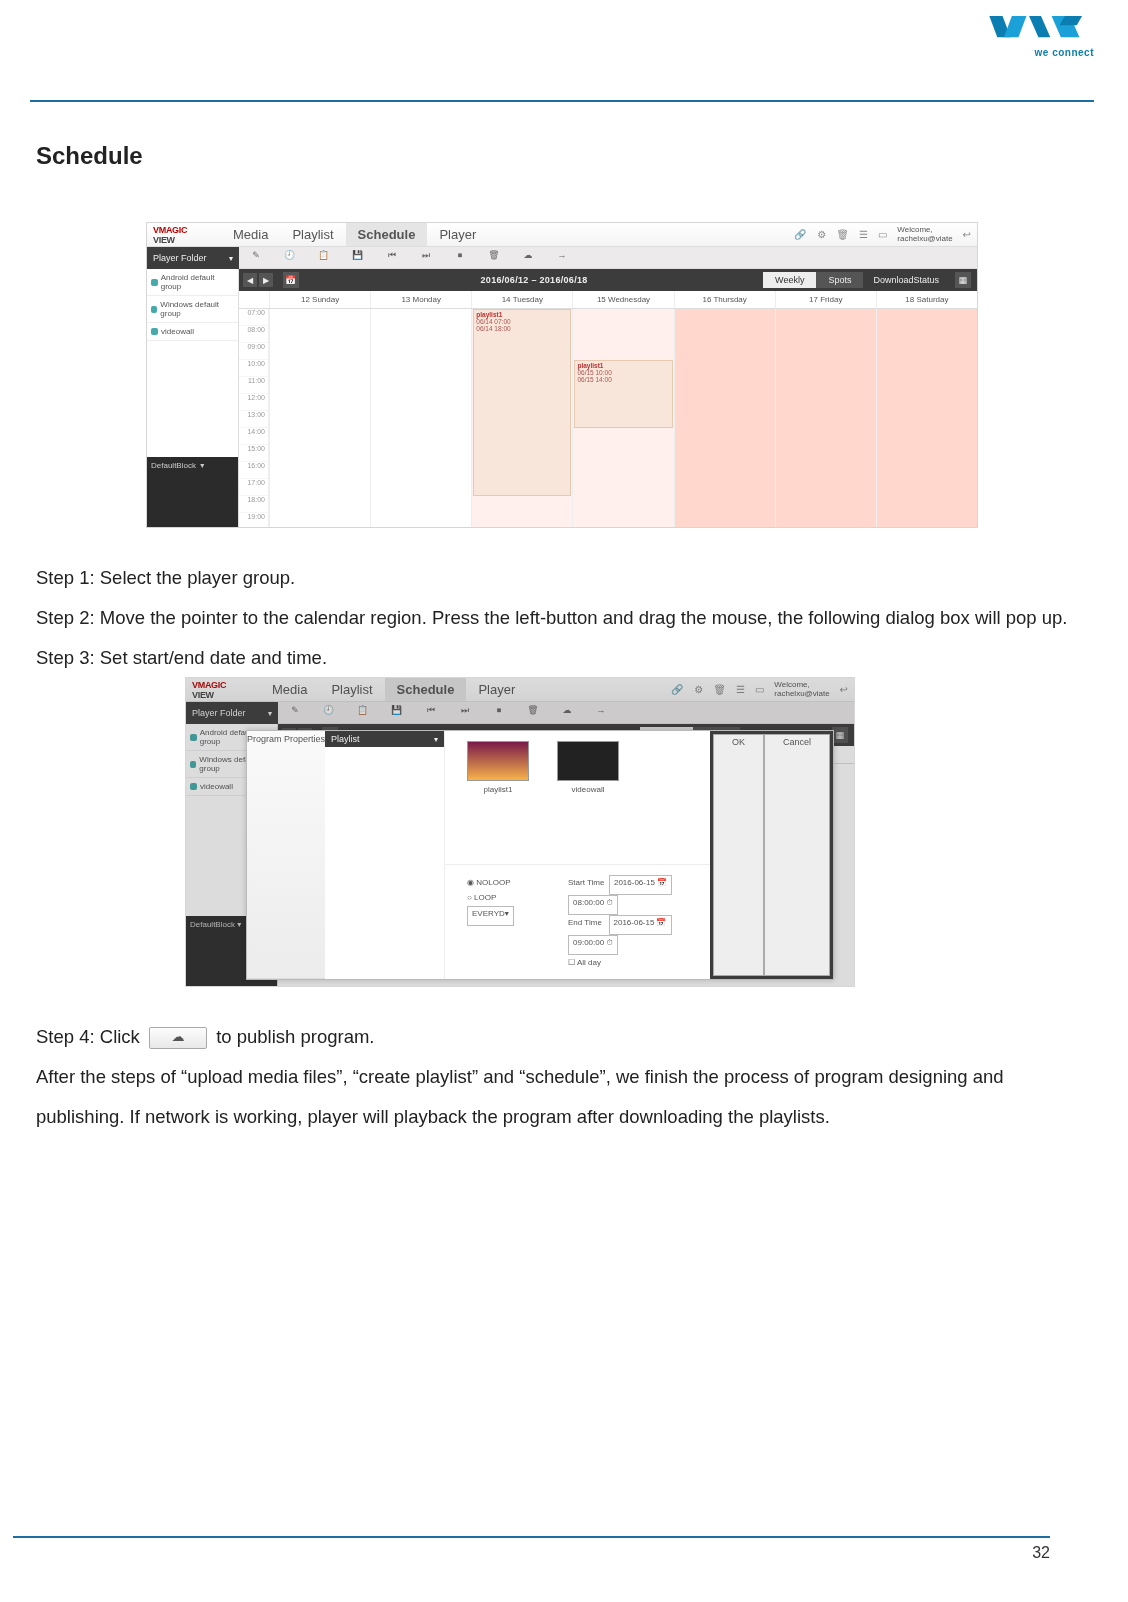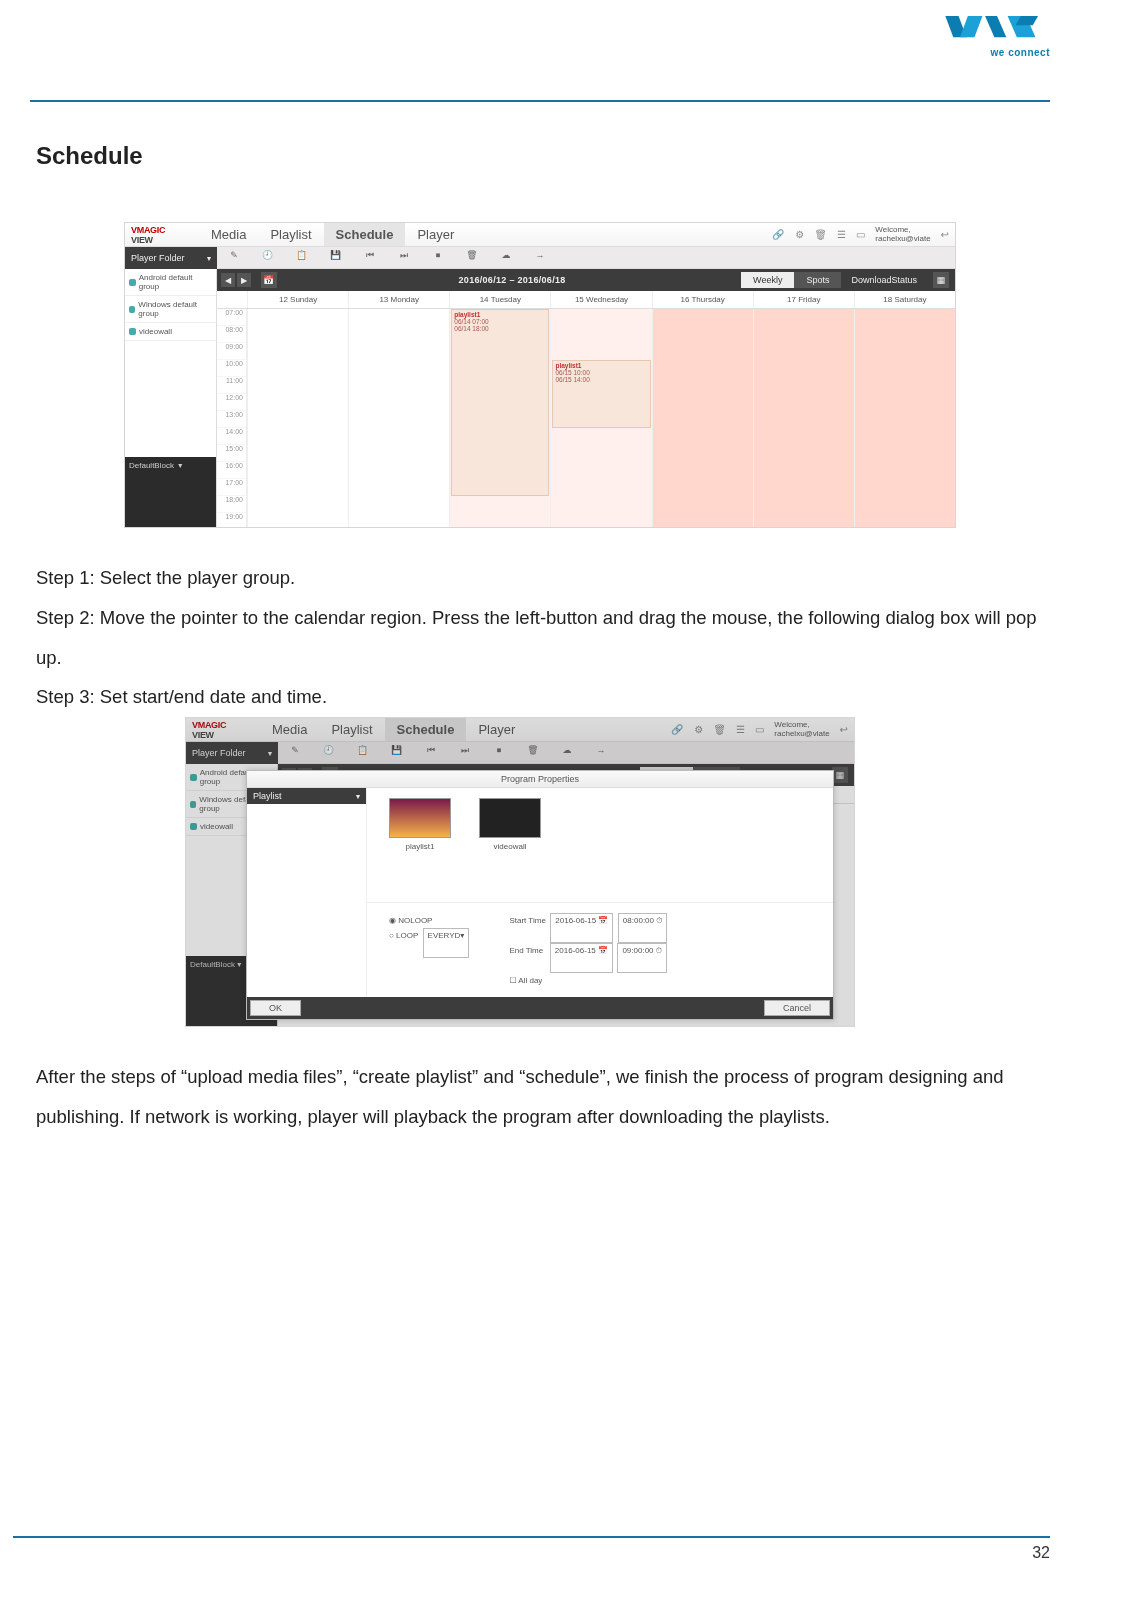--- a/index.html
+++ b/index.html
@@ -5,21 +5,21 @@
   * { box-sizing: border-box; margin: 0; padding: 0; }
   body {
     width: 1128px;
     height: 1602px;
     background: #fff;
     font-family: "Segoe UI", Arial, sans-serif;
     color: #222;
     position: relative;
   }
   
-  .page-wrap { padding: 10px 78px 0 30px; }
+  .page-wrap { padding: 10px 34px 0 30px; }
   .logo-header { text-align: right; margin-bottom: 40px; }
   .logo {
     display: inline-block;
     text-align: right;
   }
   .logo svg { width: 106px; height: 36px; }
   .logo .tagline { font-size: 10px; color: #0c7db0; letter-spacing: 0.5px; text-align: right; margin-top: -3px; font-weight: 600; }
   .rule { border-top: 2px solid #1c6ea4; margin: 0 0 40px 0; }
 
   
@@ -98,37 +98,37 @@
     font-size:6.5px; padding:1px 2px; color:#a55; line-height:1.1;
   }
   .ev .et { color:#b33; font-weight:600;}
 
   
   .dim { position:relative; }
   .dim-layer { position:absolute; inset:0; background:rgba(60,60,60,.18); }
   .dialog {
     position:absolute; left:60px; right:20px; top:52px; bottom:6px;
     background:#fff; border:1px solid #bbb; box-shadow:0 0 6px rgba(0,0,0,.2);
-    display:flex; flex-direction:column;
+    display:flex; 
   }
   .dlg-title { background:linear-gradient(#fafafa,#ececec); text-align:center; font-size:9px; padding:3px 0; border-bottom:1px solid #ddd;}
   .dlg-body { flex:1; display:flex; }
   .dlg-left { width:120px; border-right:1px solid #eee;}
   .dlg-left-head { background:#3c3c3c; color:#eee; font-size:9px; padding:3px 6px; display:flex; align-items:center;}
   .dlg-left-head .arrow{margin-left:auto; font-size:8px;}
   .dlg-mid { flex:1; display:flex; flex-direction:column;}
   .thumbs { display:flex; gap:28px; padding:10px 22px;}
   .thumb { text-align:center; }
   .thumb .tbox { width:62px; height:40px; background:#222; border:1px solid #999; margin-bottom:4px;}
   .thumb .tbox.sun { background:linear-gradient(#7a1a4a,#f7b24a);}
   .thumb .tlab { font-size:8px; }
   .opts { margin-top:auto; padding:10px 22px 8px; border-top:1px solid #eee; display:flex; gap:40px; align-items:flex-start;}
   .opts .lcol { font-size:8px; line-height:1.9;}
   .opts .rcol { font-size:8px; line-height:2.0;}
-  .tbox2 { display:inline-block; border:1px solid #bbb; padding:0 4px; background:#fff; height:30px; line-height:13px; font-size:8px;}
+  .tbox2 { display:inline-block; border:1px solid #bbb; padding:0 4px; background:#fff; height:20px; line-height:13px; font-size:8px;}
   .dlg-foot { display:flex; background:#3c3c3c; padding:3px;}
   .dlg-btn { background:#eee; font-size:9px; padding:2px 18px; border:1px solid #aaa; }
   .dlg-foot .right { margin-left:auto; }
 
   
   .publish-btn {
     display:inline-block; width:58px; height:22px; border:1px solid #aaa;
     background:linear-gradient(#fdfdfd,#e8e8e8); vertical-align:middle;
     text-align:center; line-height:18px; font-size:13px; color:#555;
     border-radius:2px; margin:0 4px;
@@ -433,20 +433,25 @@
         </div>
         <div class="dlg-foot">
           <span class="dlg-btn">OK</span>
           <span class="dlg-btn right">Cancel</span>
         </div>
       </div>
     </div>
   </div>
 
   <div class="body-text">
+    <p>
+      <span>Step 4: Click </span>
+      <span class="publish-btn">☁</span>
+      <span> to publish program.</span>
+    </p>
     <p>After the steps of “upload media files”, “create playlist” and “schedule”, we finish the process of program designing and publishing. If network is working, player will playback the program after downloading the playlists.</p>
   </div>
 
 </div>
 
 <div class="page-foot">
   <span>32</span>
 </div>
 
 </body></html>

